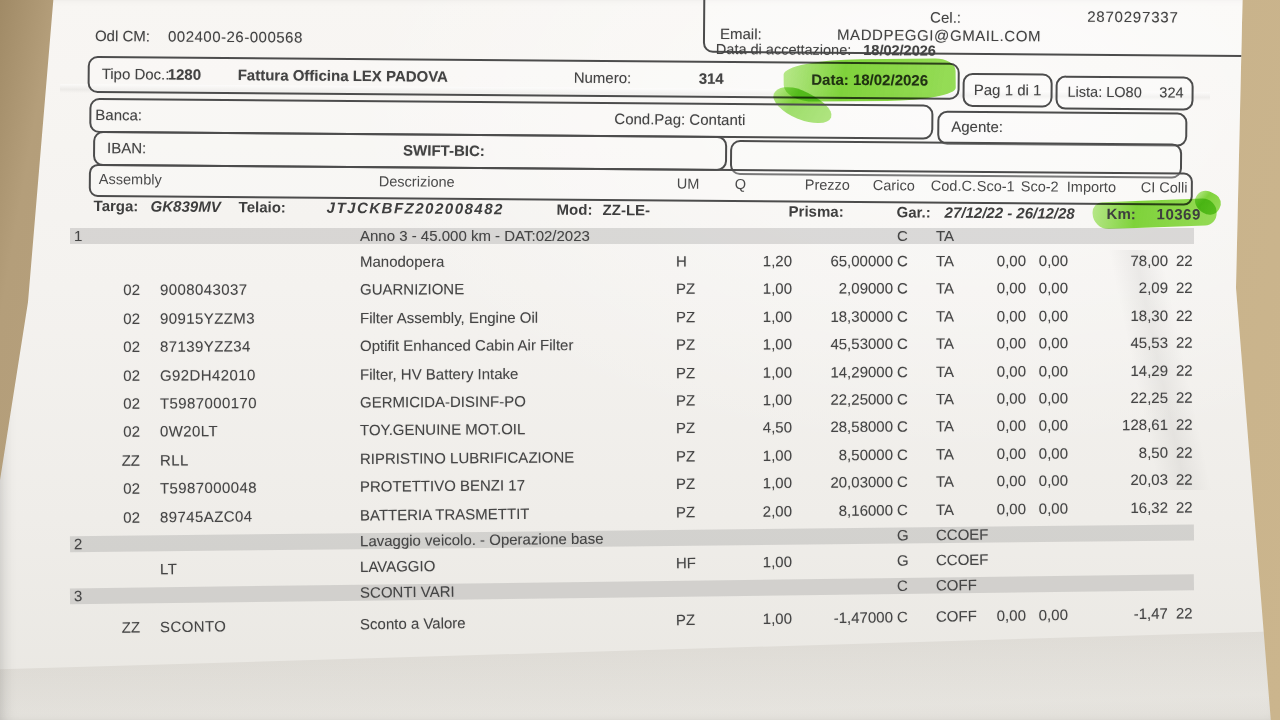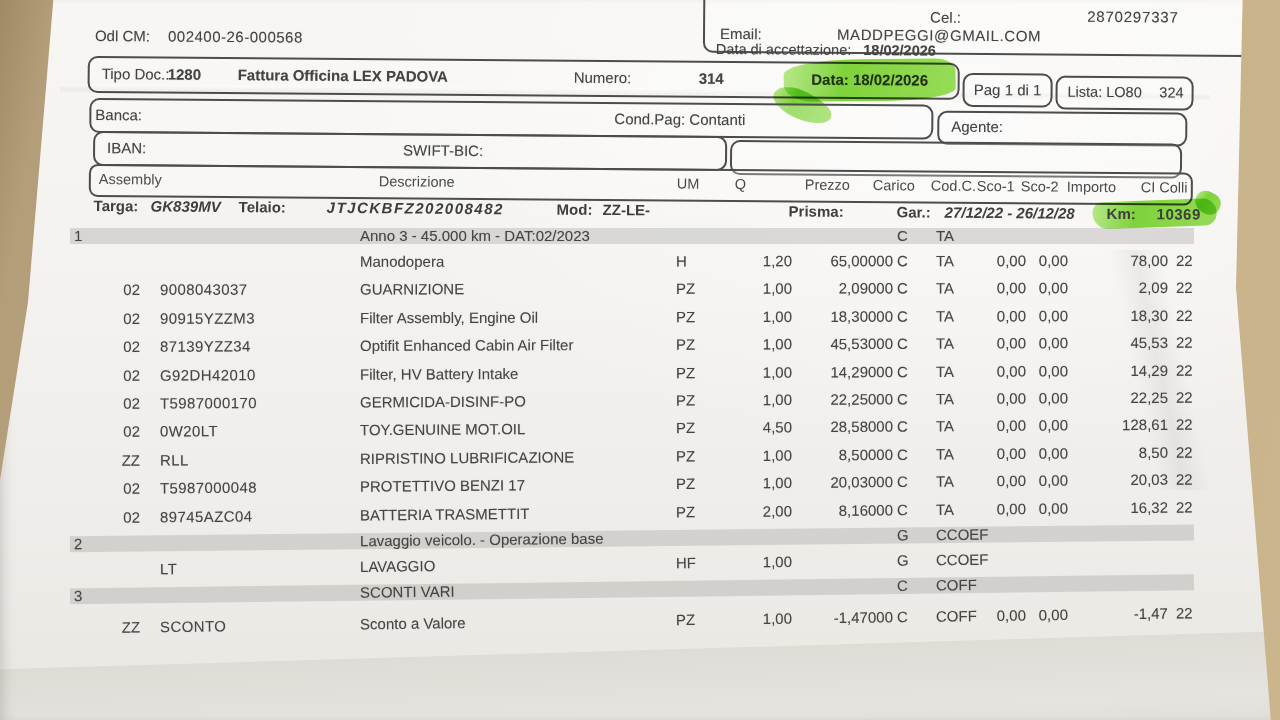--- a/index.html
+++ b/index.html
@@ -65,21 +65,21 @@
   #lista-box .val{position:absolute;right:8px;line-height:29px;font-size:14.5px;}
 
   #banca-box{left:90px;top:98px;width:840px;height:31px;}
   #banca-box .lbl{position:absolute;left:4px;line-height:29px;font-size:15px;}
   #banca-box .cond{position:absolute;left:523px;line-height:29px;font-size:15px;}
   #agente-box{left:938px;top:104px;width:246px;height:30px;}
   #agente-box span{position:absolute;left:12px;line-height:28px;font-size:15px;}
 
   #iban-box{left:94px;top:131px;width:630px;height:31px;}
   #iban-box .lbl{position:absolute;left:12px;line-height:29px;font-size:15px;}
-  #iban-box .swift{position:absolute;left:308px;line-height:29px;font-size:15px;}
+  #iban-box .swift{position:absolute;left:308px;line-height:29px;font-size:15px;font-weight:bold;}
   #empty-box{left:731px;top:135px;width:448px;height:31px;}
 
   #colhead-box{left:90px;top:164px;width:1100px;height:29px;border-radius:9px;}
   #colhead-box span{position:absolute;top:0;line-height:27px;font-size:14.5px;color:#4a4a4a;}
   .h0{left:8px}.h1{left:288px}.h2{left:586px}.h3{left:644px}.h4{left:714px}.h5{left:782px}
   .h6{left:840px}.h7{left:886px}.h8{left:930px}.h9{left:976px}.h10{left:1050px}
 
   
   #vehicle-row{position:absolute;left:0;top:197px;width:1280px;height:20px;font-size:15px;}
   #vehicle-row span{position:absolute;top:0;font-weight:bold;color:#3e3e3e;}

